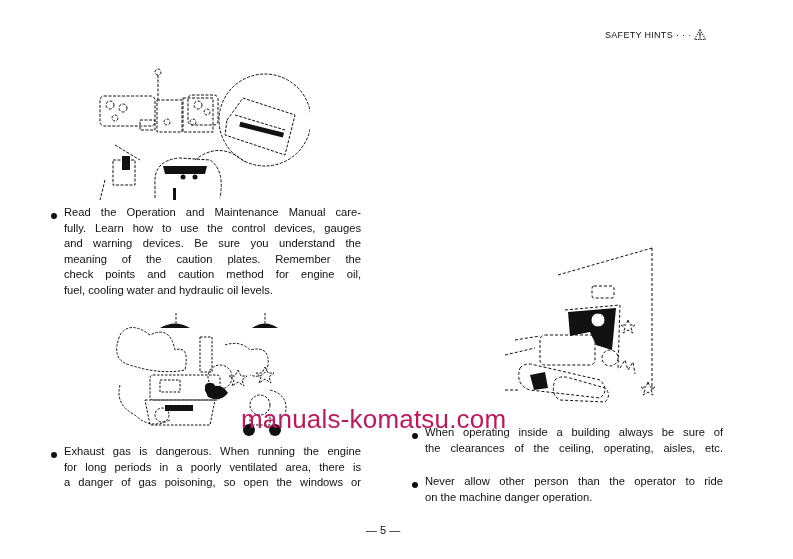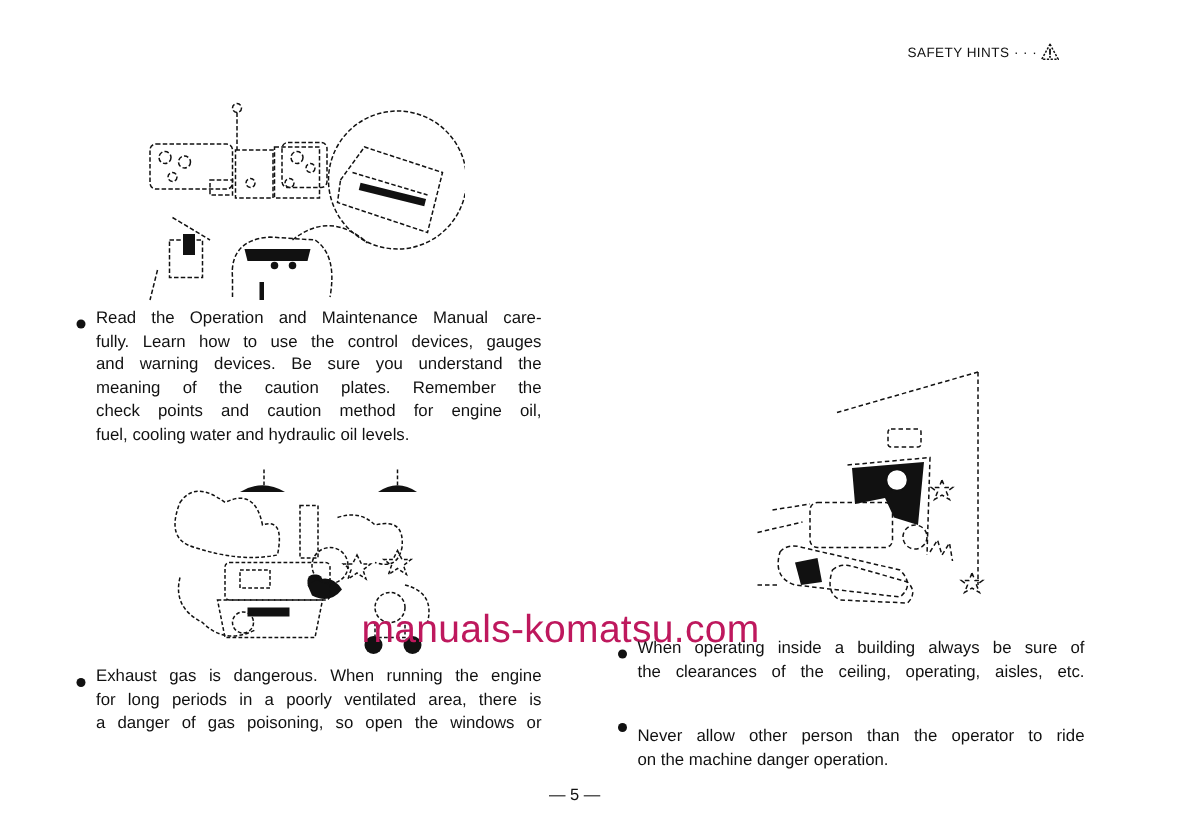--- a/index.html
+++ b/index.html
@@ -136,18 +136,18 @@
   </g>
 </svg>
 
 <div class="bullet" style="left:412px;top:433px"></div>
 <div class="para" style="left:425px;top:425px;width:298px">
   <span class="line">When operating inside a building always be sure of</span>
   <span class="line">the clearances of the ceiling, operating, aisles, etc.</span>
 </div>
 
 <div class="bullet" style="left:412px;top:482px"></div>
-<div class="para" style="left:425px;top:484px;width:298px">
+<div class="para" style="left:425px;top:474px;width:298px">
   <span class="line">Never allow other person than the operator to ride</span>
   <span class="line last">on the machine danger operation.</span>
 </div>
 
 <div class="pagenum">— 5 —</div>
 
 </body></html>

